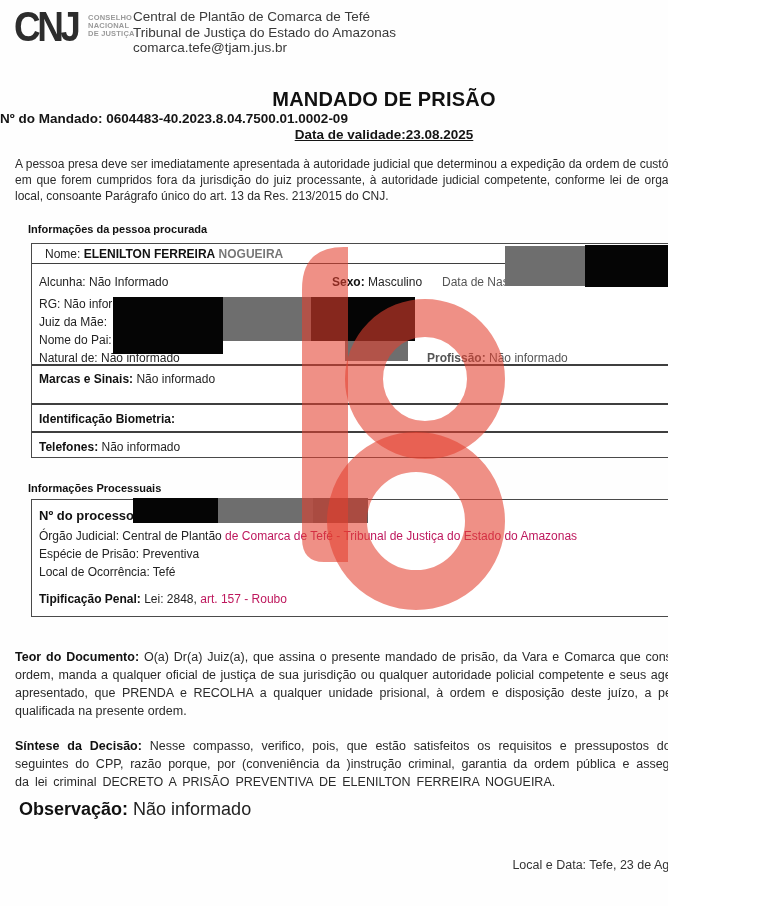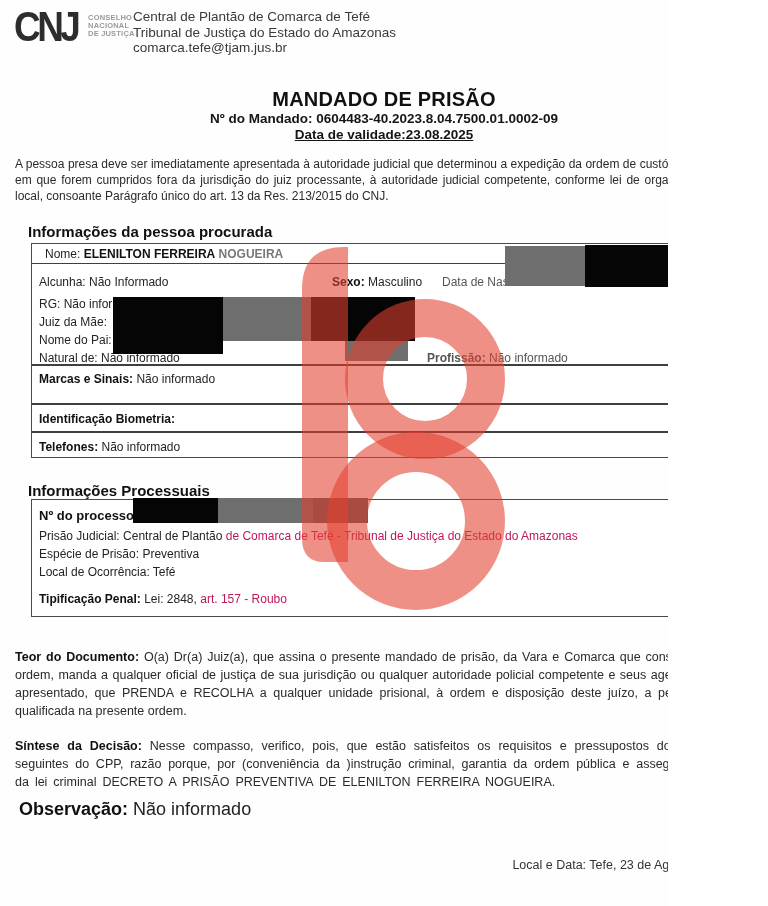--- a/index.html
+++ b/index.html
@@ -26,32 +26,32 @@
       repeating-linear-gradient(45deg, rgba(255,255,255,.9) 0 3px, transparent 3px 9px),
       repeating-linear-gradient(-45deg, rgba(0,0,0,.55) 0 2px, transparent 2px 7px),
       conic-gradient(#0c0c0c 25%, #fff 0 50%, #0c0c0c 0 75%, #fff 0);
     background-size:auto,auto,8px 8px;}
   .finder{position:absolute; width:20px; height:20px; border:4px solid #0a0a0a; background:#fff; box-sizing:border-box;}
   .finder::after{content:""; position:absolute; left:3px; top:3px; width:6px; height:6px; background:#0a0a0a;}
   .f-tl{left:1px; top:1px;} .f-tr{right:1px; top:1px;} .f-bl{left:1px; bottom:1px;}
 
   
   .doc-title{left:0; top:88px; width:768px; text-align:center; font-size:20px; font-weight:800; color:#111; letter-spacing:.2px;}
-  .mandado-line{left:0; top:111px; width:768px; text-align:center; font-size:13.5px; font-weight:700; color:#151515;}
+  .mandado-line{left:0; top:111px; width:768px; text-align:left; font-size:13.5px; font-weight:700; color:#151515;}
   .validade-line{left:0; top:127px; width:768px; text-align:center; font-size:13.5px; font-weight:700; color:#151515; text-decoration:underline;}
 
   
   .para{font-size:12px; line-height:16px; text-align:justify; color:#2a2a2a;}
   .intro{left:15px; top:156px; width:747px;}
   .teor{left:15px; top:648px; width:750px; font-size:12.5px; line-height:18px;}
   .sintese{left:15px; top:737px; width:750px; font-size:12.5px; line-height:18px; word-spacing:2.5px;}
   .blabel{font-weight:700; color:#111;}
 
   
-  .sec-title{font-size:15px; font-weight:700; color:#111;padding-left:13px;}
+  .sec-title{font-size:11px; font-weight:700; color:#111;padding-left:13px;}
   .sec1-title{left:15px; top:223px;}
   .sec2-title{left:15px; top:482px;}
   .databox{border:1.5px solid #4a4a4a; background:#fff; box-sizing:border-box;margin-left:16px;}
   .box1{left:15px; top:243px; width:743px; height:215px;}
   .box2{left:15px; top:499px; width:743px; height:118px;}
   .row{position:absolute; left:7px; font-size:12px; color:#242424; white-space:nowrap;}
   .hline{position:absolute; left:0; width:100%; border-top:2px solid #3f3f3f;}
   .thin{border-top-width:1.5px;}
   .gray{color:#be185d;}
   .midgray{color:#555;}
@@ -136,21 +136,21 @@
       <span>Não informado</span>
     </div>
   </div>
 
   <div class="abs sec-title sec2-title">Informações Processuais</div>
   <div class="abs databox box2">
     <div class="row" style="top:8px; font-size:13px;">
       <span class="blabel">Nº do processo:</span>
     </div>
     <div class="row" style="top:29px;">
-      <span>Prisão Judicial: Central de Plantão</span><span class="gray"> de Comarca de Tefé - Tribunal de Justiça do Estado do Amazonas</span>
+      <span>Órgão Judicial: Central de Plantão</span><span class="gray"> de Comarca de Tefé - Tribunal de Justiça do Estado do Amazonas</span>
     </div>
     <div class="row" style="top:47px;">Espécie de Prisão: Preventiva</div>
     <div class="row" style="top:65px;">Local de Ocorrência: Tefé</div>
     <div class="row" style="top:92px;">
       <span class="blabel">Tipificação Penal:</span>
       <span>Lei: 2848,</span><span class="gray"> art. 157 - Roubo</span>
     </div>
   </div>
 
   <div class="abs para teor">

